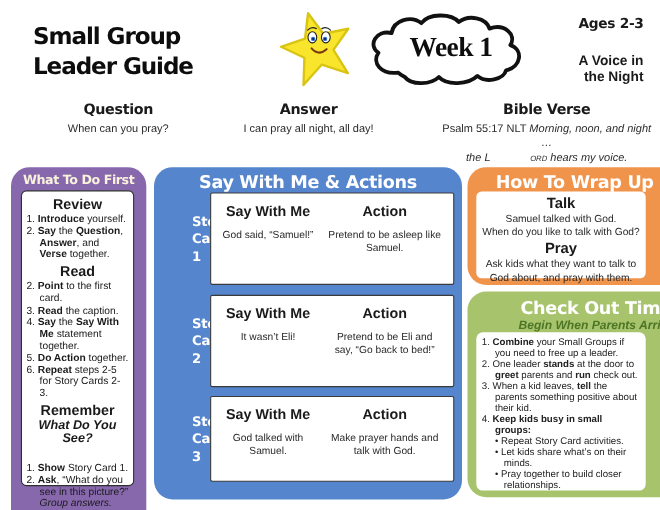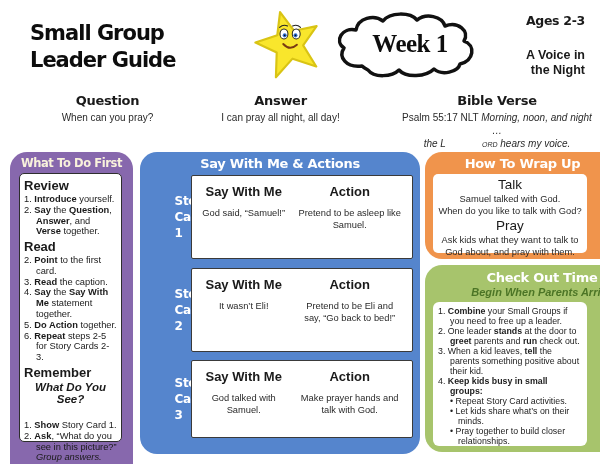--- a/index.html
+++ b/index.html
@@ -27,49 +27,49 @@
   .sum .lab{font-family:"DejaVu Sans",sans-serif;font-weight:bold;font-size:13px;
             letter-spacing:-0.3px;margin-bottom:3px;}
   .sum .txt{font-size:10px;line-height:1.3;color:#2a2a2a;}
   .sum-q{left:30px;width:155px;}
   .sum-a{left:203px;width:155px;}
   .sum-b{left:402px;width:190px;}
 
   
   .panel{position:absolute;border-radius:17px;}
   .panel-h{font-family:"DejaVu Sans",sans-serif;font-weight:bold;color:#fff;
-           text-align:center;font-size:13px;letter-spacing:-0.3px;padding-top:4px;}
+           text-align:center;font-size:16px;letter-spacing:-0.3px;padding-top:4px;}
   .inner{position:absolute;background:#fff;}
 
   .p-purple{left:10px;top:152px;width:123px;height:368px;background:var(--purple,#8768ad);}
   .p-purple .panel-h{color:#f9f2dc;font-size:11.5px;letter-spacing:-0.4px;}
   .purple-box{left:9px;top:21px;width:103px;height:269px;border:1px solid #2e2e2e;
               border-radius:5px;padding:2px 4px;box-sizing:border-box;}
-  .sec-h{font-size:13px;font-weight:bold;margin:2px 0 1px;}
+  .sec-h{font-size:13px;font-weight:bold;text-align:center;margin:2px 0 1px;}
   .sec-sub{font-size:11.5px;font-weight:bold;font-style:italic;text-align:center;margin:0 0 15px;}
   .olist .li{font-size:9.3px;line-height:1.16;padding-left:12px;text-indent:-12px;}
 
   .p-blue{left:140px;top:152px;width:280px;height:302px;background:var(--blue,#5585cd);}
   .card{position:absolute;left:51px;width:222px;background:#fff;border:1px solid #3a3a3a;
         border-radius:2px;box-sizing:border-box;}
   .card .cols{display:flex;padding:8px 4px 0;}
   .ccol{text-align:center;}
   .ccol.l{flex:0 0 45%;}
   .ccol.r{flex:0 0 55%;}
   .col-h{font-size:13px;font-weight:bold;}
   .col-t{font-size:9.3px;line-height:1.3;margin-top:8px;padding:0 6px;color:#2a2a2a;}
   .clabel{position:absolute;left:0;width:30px;display:flex;align-items:center;
           justify-content:center;text-align:left;color:#fff;
           font-family:"DejaVu Sans",sans-serif;font-weight:bold;font-size:12px;
           line-height:1.35;letter-spacing:-0.3px;margin-left:37px;}
 
   .p-orange{left:425px;top:152px;width:195px;height:107px;background:var(--orange,#f0944c);}
   .orange-box{left:8px;top:22px;width:154px;height:79px;border-radius:5px;
               padding:2px 4px;box-sizing:border-box;text-align:center;}
-  .wrap-h{font-size:13.5px;font-weight:normal;margin:1px 0 1px;}
+  .wrap-h{font-size:13.5px;font-weight:bold;margin:1px 0 1px;}
   .wrap-t{font-size:9.3px;line-height:1.3;color:#2a2a2a;}
 
   .p-green{left:425px;top:265px;width:170px;height:187px;background:var(--green,#a7c46c);padding-left:32px;}
   .p-green .panel-h{padding-top:5px;}
   .green-sub{font-family:"Liberation Sans",sans-serif;font-weight:bold;font-style:italic;
              font-size:11px;color:var(--darkgreen,#4c7526);text-align:center;margin-top:1px;}
   .green-box{left:8px;top:37px;width:154px;height:144px;border-radius:6px;
              padding:4px 5px;box-sizing:border-box;}
   .green-box .li{font-size:8.8px;line-height:1.14;padding-left:12px;text-indent:-12px;color:#222;}
   .green-box .bl{font-size:8.8px;line-height:1.14;padding-left:20px;text-indent:-8px;color:#222;}

